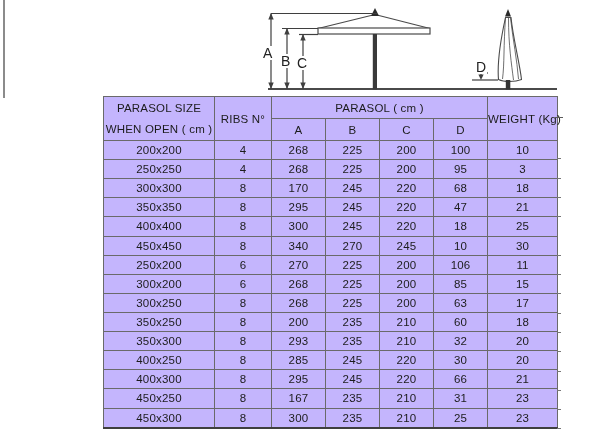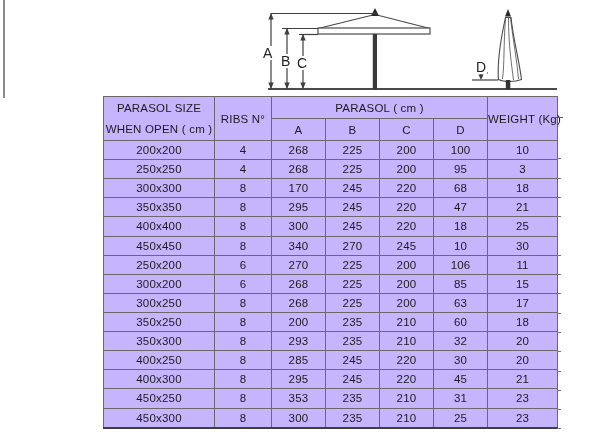--- a/index.html
+++ b/index.html
@@ -238,27 +238,27 @@
         <td>220</td>
         <td>30</td>
         <td>20</td>
       </tr>
       <tr>
         <td>400x300</td>
         <td>8</td>
         <td>295</td>
         <td>245</td>
         <td>220</td>
-        <td>45</td>
+        <td>66</td>
         <td>21</td>
       </tr>
       <tr>
         <td>450x250</td>
         <td>8</td>
-        <td>353</td>
+        <td>167</td>
         <td>235</td>
         <td>210</td>
         <td>31</td>
         <td>23</td>
       </tr>
       <tr>
         <td>450x300</td>
         <td>8</td>
         <td>300</td>
         <td>235</td>

